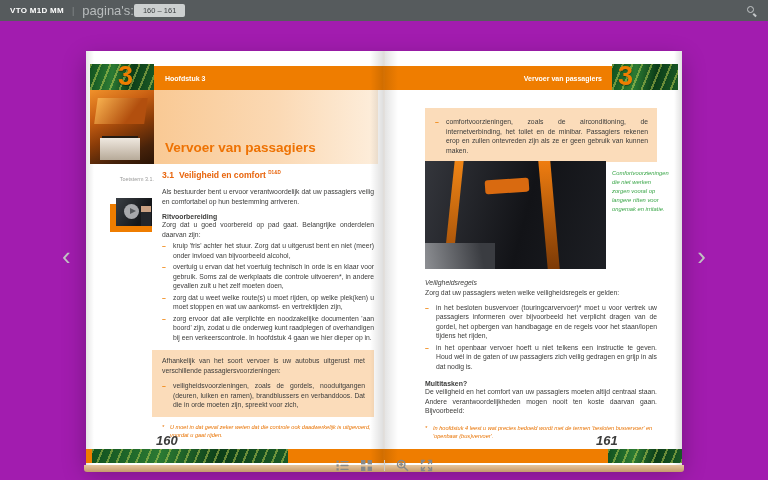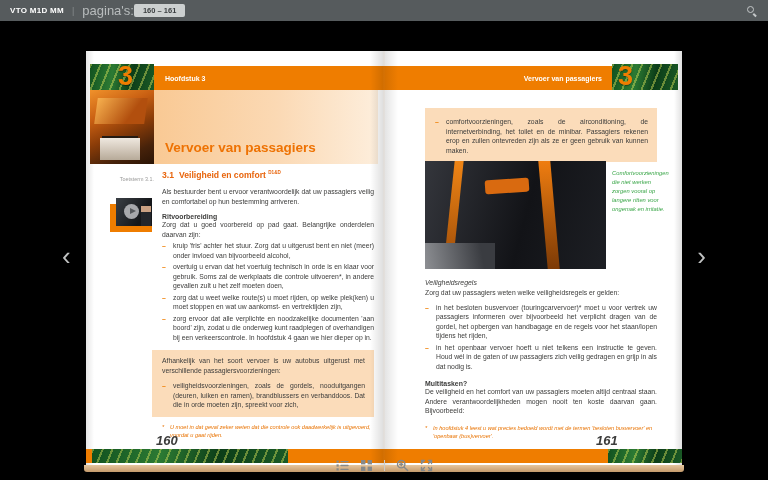--- a/index.html
+++ b/index.html
@@ -1,25 +1,25 @@
 <!DOCTYPE html>
 <html><head>
 <meta charset="utf-8">
 <style>
   * { margin:0; padding:0; box-sizing:border-box; }
   html,body { width:768px; height:480px; overflow:hidden; font-family:"Liberation Sans", sans-serif; }
-  #app { position:relative; width:768px; height:480px; background:#000000; }
+  #app { position:relative; width:768px; height:480px; background:#a21caf; }
 
   
   #topbar { position:absolute; left:0; top:0; width:768px; height:21px; background:#565b5d;
             display:flex; align-items:center; }
   .tb-title { color:#ffffff; font-size:8px; font-weight:bold; letter-spacing:.3px; margin-left:10px; }
   .tb-sep { color:#878c8e; font-size:9px; margin:0 8px; }
   .tb-pages-label { color:#b8bcbd; font-size:13px; }
-  .tb-range { background:#ccd0d0; color:#3b3f41; font-size:7.5px; font-weight:bold;
+  .tb-range { background:#ccd0d0; color:#3b3f41; font-size:7.5px; font-weight:normal;
               padding:2px 9px; border-radius:2px; }
   .tb-search { position:absolute; right:10px; top:5px; width:12px; height:12px; cursor:pointer; }
   .tb-search .lens { position:absolute; left:1px; top:1px; width:7px; height:7px;
                      border:1.4px solid #c3c7c8; border-radius:50%; }
   .tb-search .handle { position:absolute; left:8px; top:8px; width:4px; height:1.5px;
                        background:#c3c7c8; transform:rotate(45deg); transform-origin:0 0; }
 
   
   #stage { position:absolute; left:0; top:21px; width:768px; height:459px; }
   .nav-chevron { position:absolute; top:222px; font-size:26px; color:#c3c5c5; line-height:26px;

